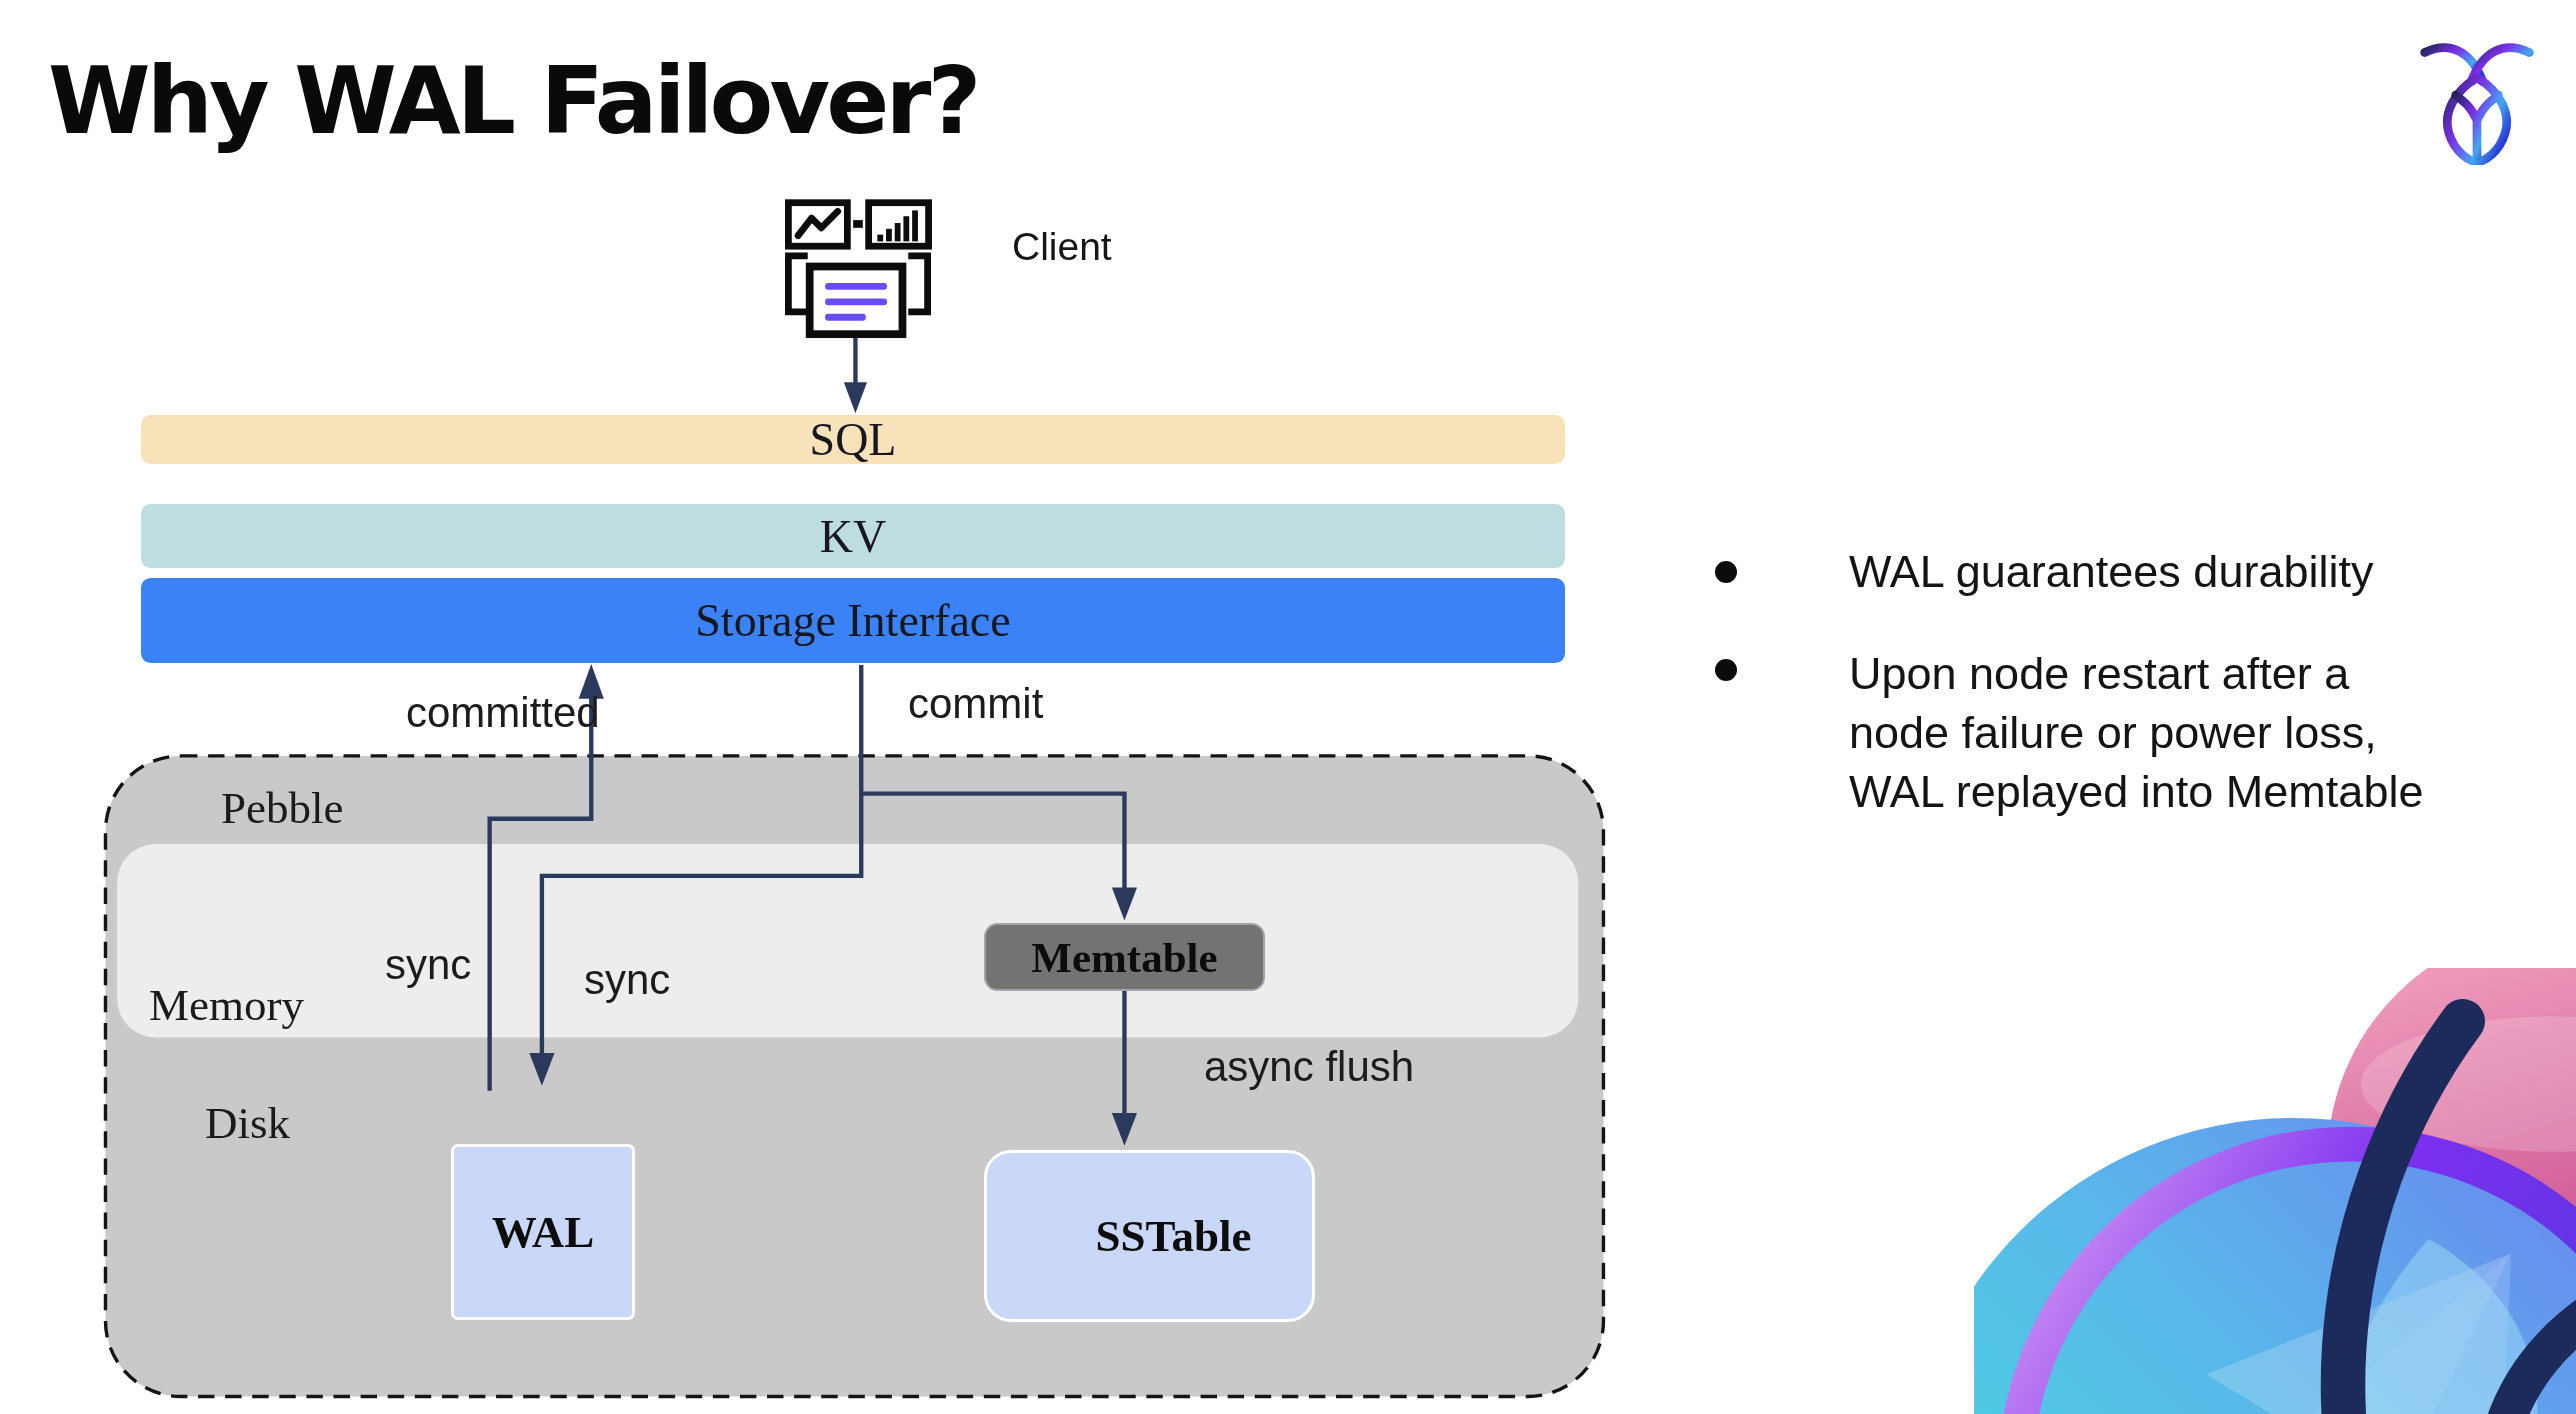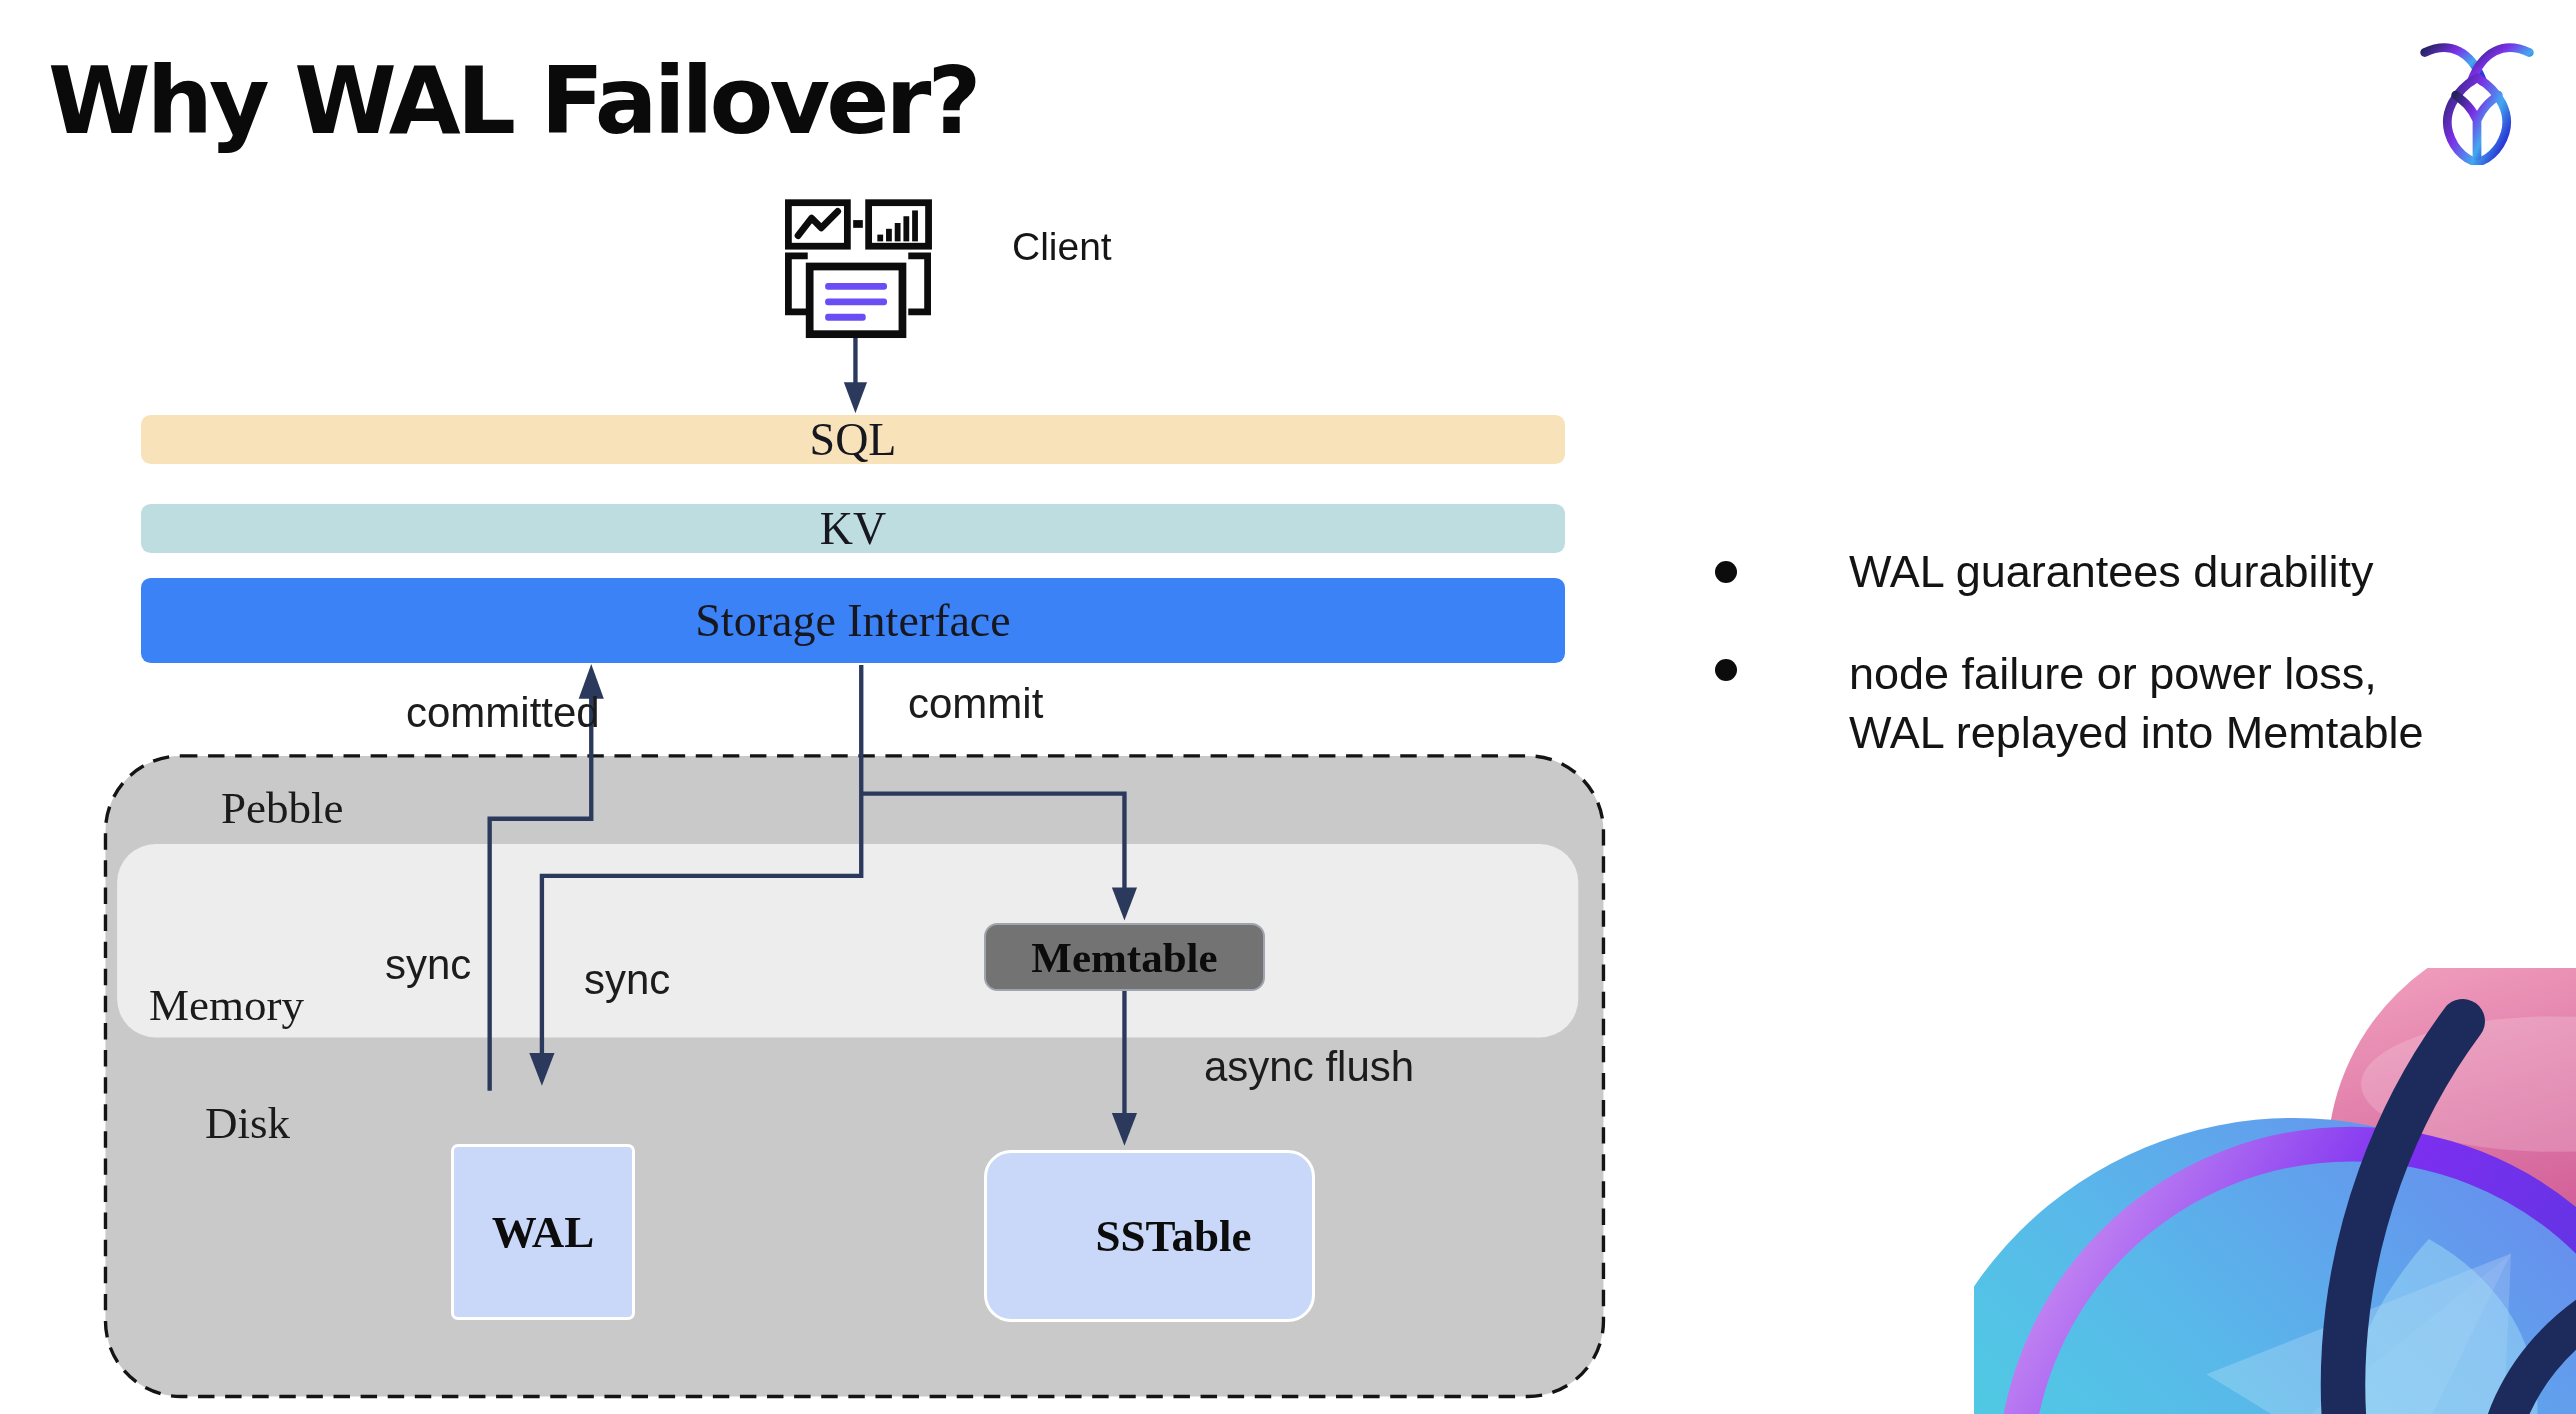--- a/index.html
+++ b/index.html
@@ -10,21 +10,21 @@
   
   .slide-title{left:48px;top:50px;width:1355px;
     font-family:"DejaVu Sans",sans-serif;font-weight:bold;font-size:93px;
     letter-spacing:-3.9px;color:#0a0a0a;line-height:1.1;}
 
   
   .layer-bar{left:141px;width:1424px;border-radius:9.7px;display:flex;
     align-items:center;justify-content:center;}
   .layer-bar .bar-label{font-family:"Liberation Serif",serif;font-size:46px;color:#17171f;}
   .bar-sql{top:415px;height:49px;}
-  .bar-kv{top:504px;height:49px;text-align:right;}
+  .bar-kv{top:504px;height:64px;text-align:right;}
   .bar-storage{top:578px;height:85px;}
 
   
   .edge-label{font-size:42px;color:#1c1c1c;white-space:nowrap;}
   .lbl-committed{left:406px;top:689px;}
   .lbl-commit{left:908px;top:680px;}
   .lbl-sync1{left:385px;top:941px;}
   .lbl-sync2{left:584px;top:956px;}
   .lbl-async{left:1204px;top:1043px;}
   .client-label{left:1012px;top:225px;font-size:39px;color:#161616;}
@@ -151,20 +151,21 @@
   <span>Memtable</span>
 </div>
 <div class="abs node node-sstable">
   <span>SSTable</span>
 </div>
 
 <div class="abs bullet-dot dot-1"></div>
 <div class="abs bullet-line bullet-1">WAL guarantees durability</div>
 <div class="abs bullet-dot dot-2"></div>
 <div class="abs bullet-line bullet-2">
+  <div>Upon node restart after a</div>
   <div>node failure or power loss,</div>
   <div>WAL replayed into Memtable</div>
 </div>
 
 <svg class="abs" style="left:1974px;top:968px;" width="602" height="447" viewBox="0 0 622 462">
   <defs>
     <linearGradient id="pg" x1="0%" y1="0%" x2="30%" y2="100%">
       <stop offset="0%" stop-color="#f6aac4"></stop>
         <stop offset="100%" stop-color="#c23f85"></stop>
     </linearGradient>

